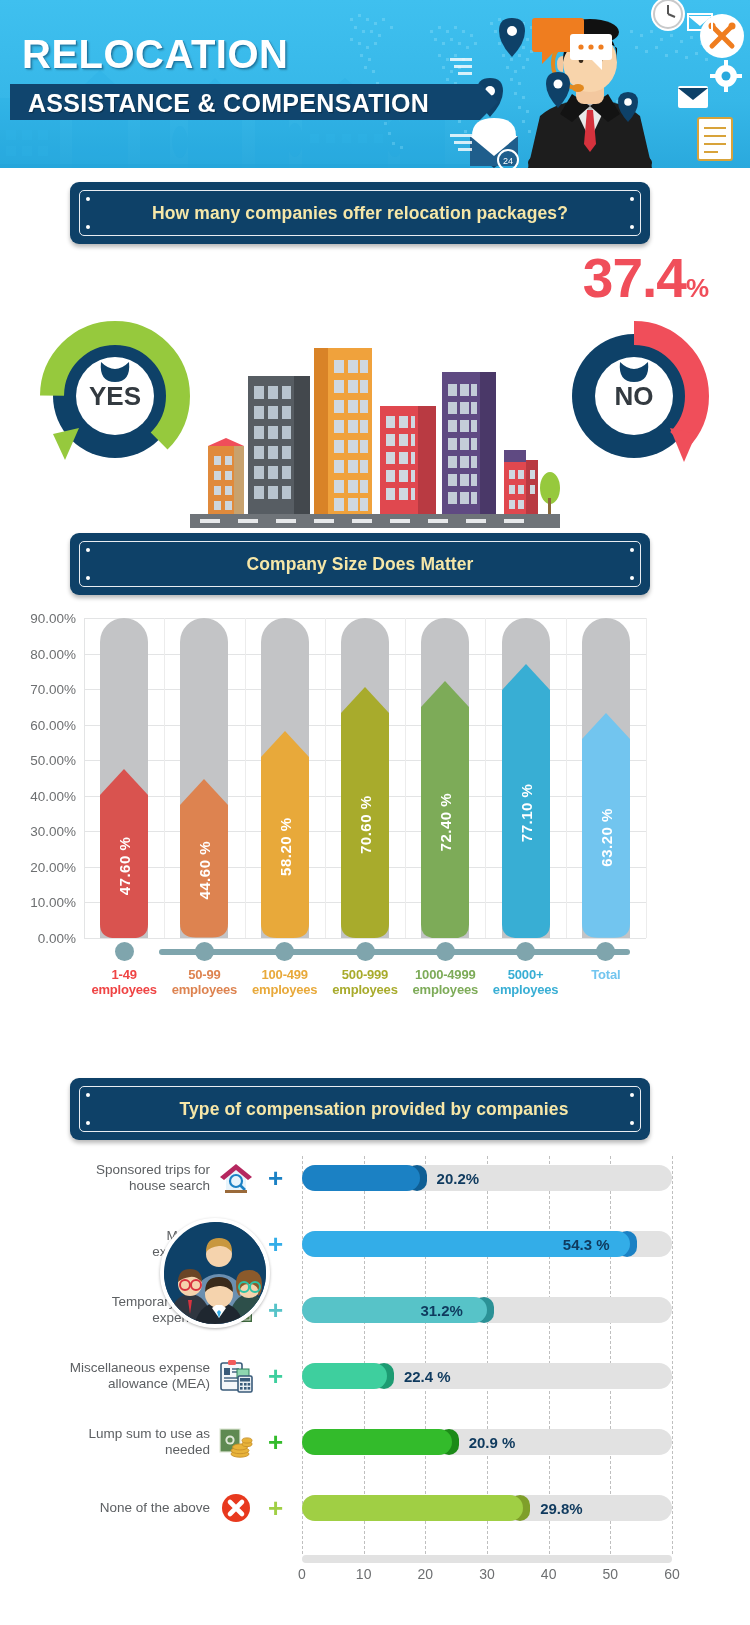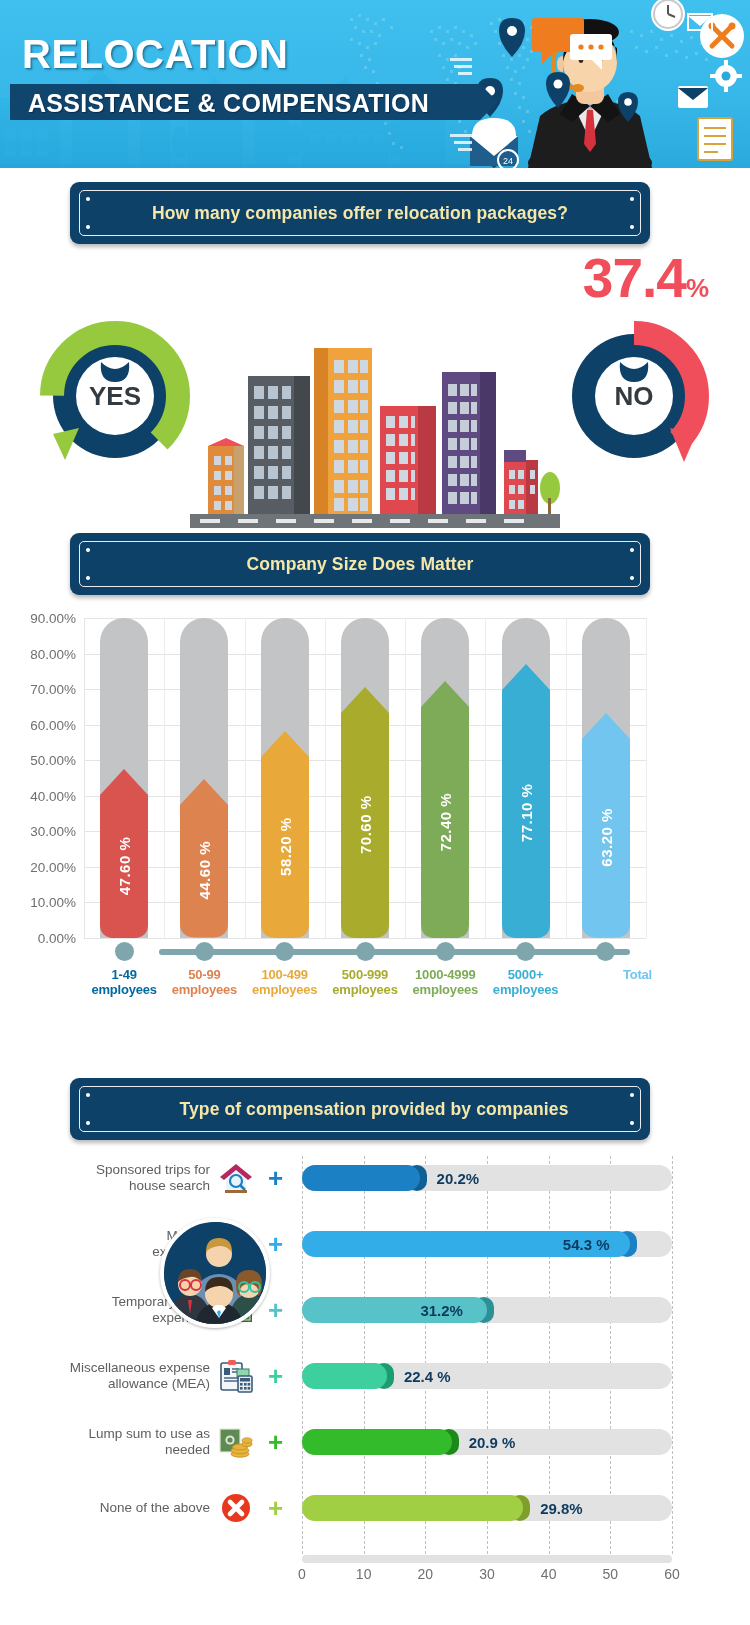--- a/index.html
+++ b/index.html
@@ -749,21 +749,21 @@
             <div class="tl-dot" style="left: 30.6429px;"></div>
             <div class="tl-dot" style="left: 110.929px;"></div>
             <div class="tl-dot" style="left: 191.214px;"></div>
             <div class="tl-dot" style="left: 271.5px;"></div>
             <div class="tl-dot" style="left: 351.786px;"></div>
             <div class="tl-dot" style="left: 432.071px;"></div>
             <div class="tl-dot" style="left: 512.357px;"></div>
           </div>
       </div>
       <div class="xlabels" style="top:350px" id="xlabels2">
-          <div class="xlabel" style="left: -6px; width: 92.2857px; color: #0369a1;">
+          <div class="xlabel" style="left: -6px; width: 92.2857px; color: #ef4444;">
             <div>1-49</div>
             <div>employees</div>
           </div>
           <div class="xlabel" style="left: 74.2857px; width: 92.2857px; color: rgb(221, 131, 80);">
             <div>50-99</div>
             <div>employees</div>
           </div>
           <div class="xlabel" style="left: 154.571px; width: 92.2857px; color: rgb(232, 169, 58);">
             <div>100-499</div>
             <div>employees</div>
@@ -773,21 +773,21 @@
             <div>employees</div>
           </div>
           <div class="xlabel" style="left: 315.143px; width: 92.2857px; color: rgb(125, 171, 88);">
             <div>1000-4999</div>
             <div>employees</div>
           </div>
           <div class="xlabel" style="left: 395.429px; width: 92.2857px; color: rgb(56, 174, 212);">
             <div>5000+</div>
             <div>employees</div>
           </div>
-          <div class="xlabel" style="left: 475.714px; width: 92.2857px; color: rgb(114, 197, 239); text-align: right;">
+          <div class="xlabel" style="left: 475.714px; width: 92.2857px; color: rgb(114, 197, 239);">
             <div>Total</div>
             <div></div>
           </div>
         </div>
     </div>
 
     <div class="team-photo">
       <svg viewBox="0 0 110 110" width="110" height="110">
         <circle cx="55" cy="55" r="55" fill="#0e4168"></circle>
 

